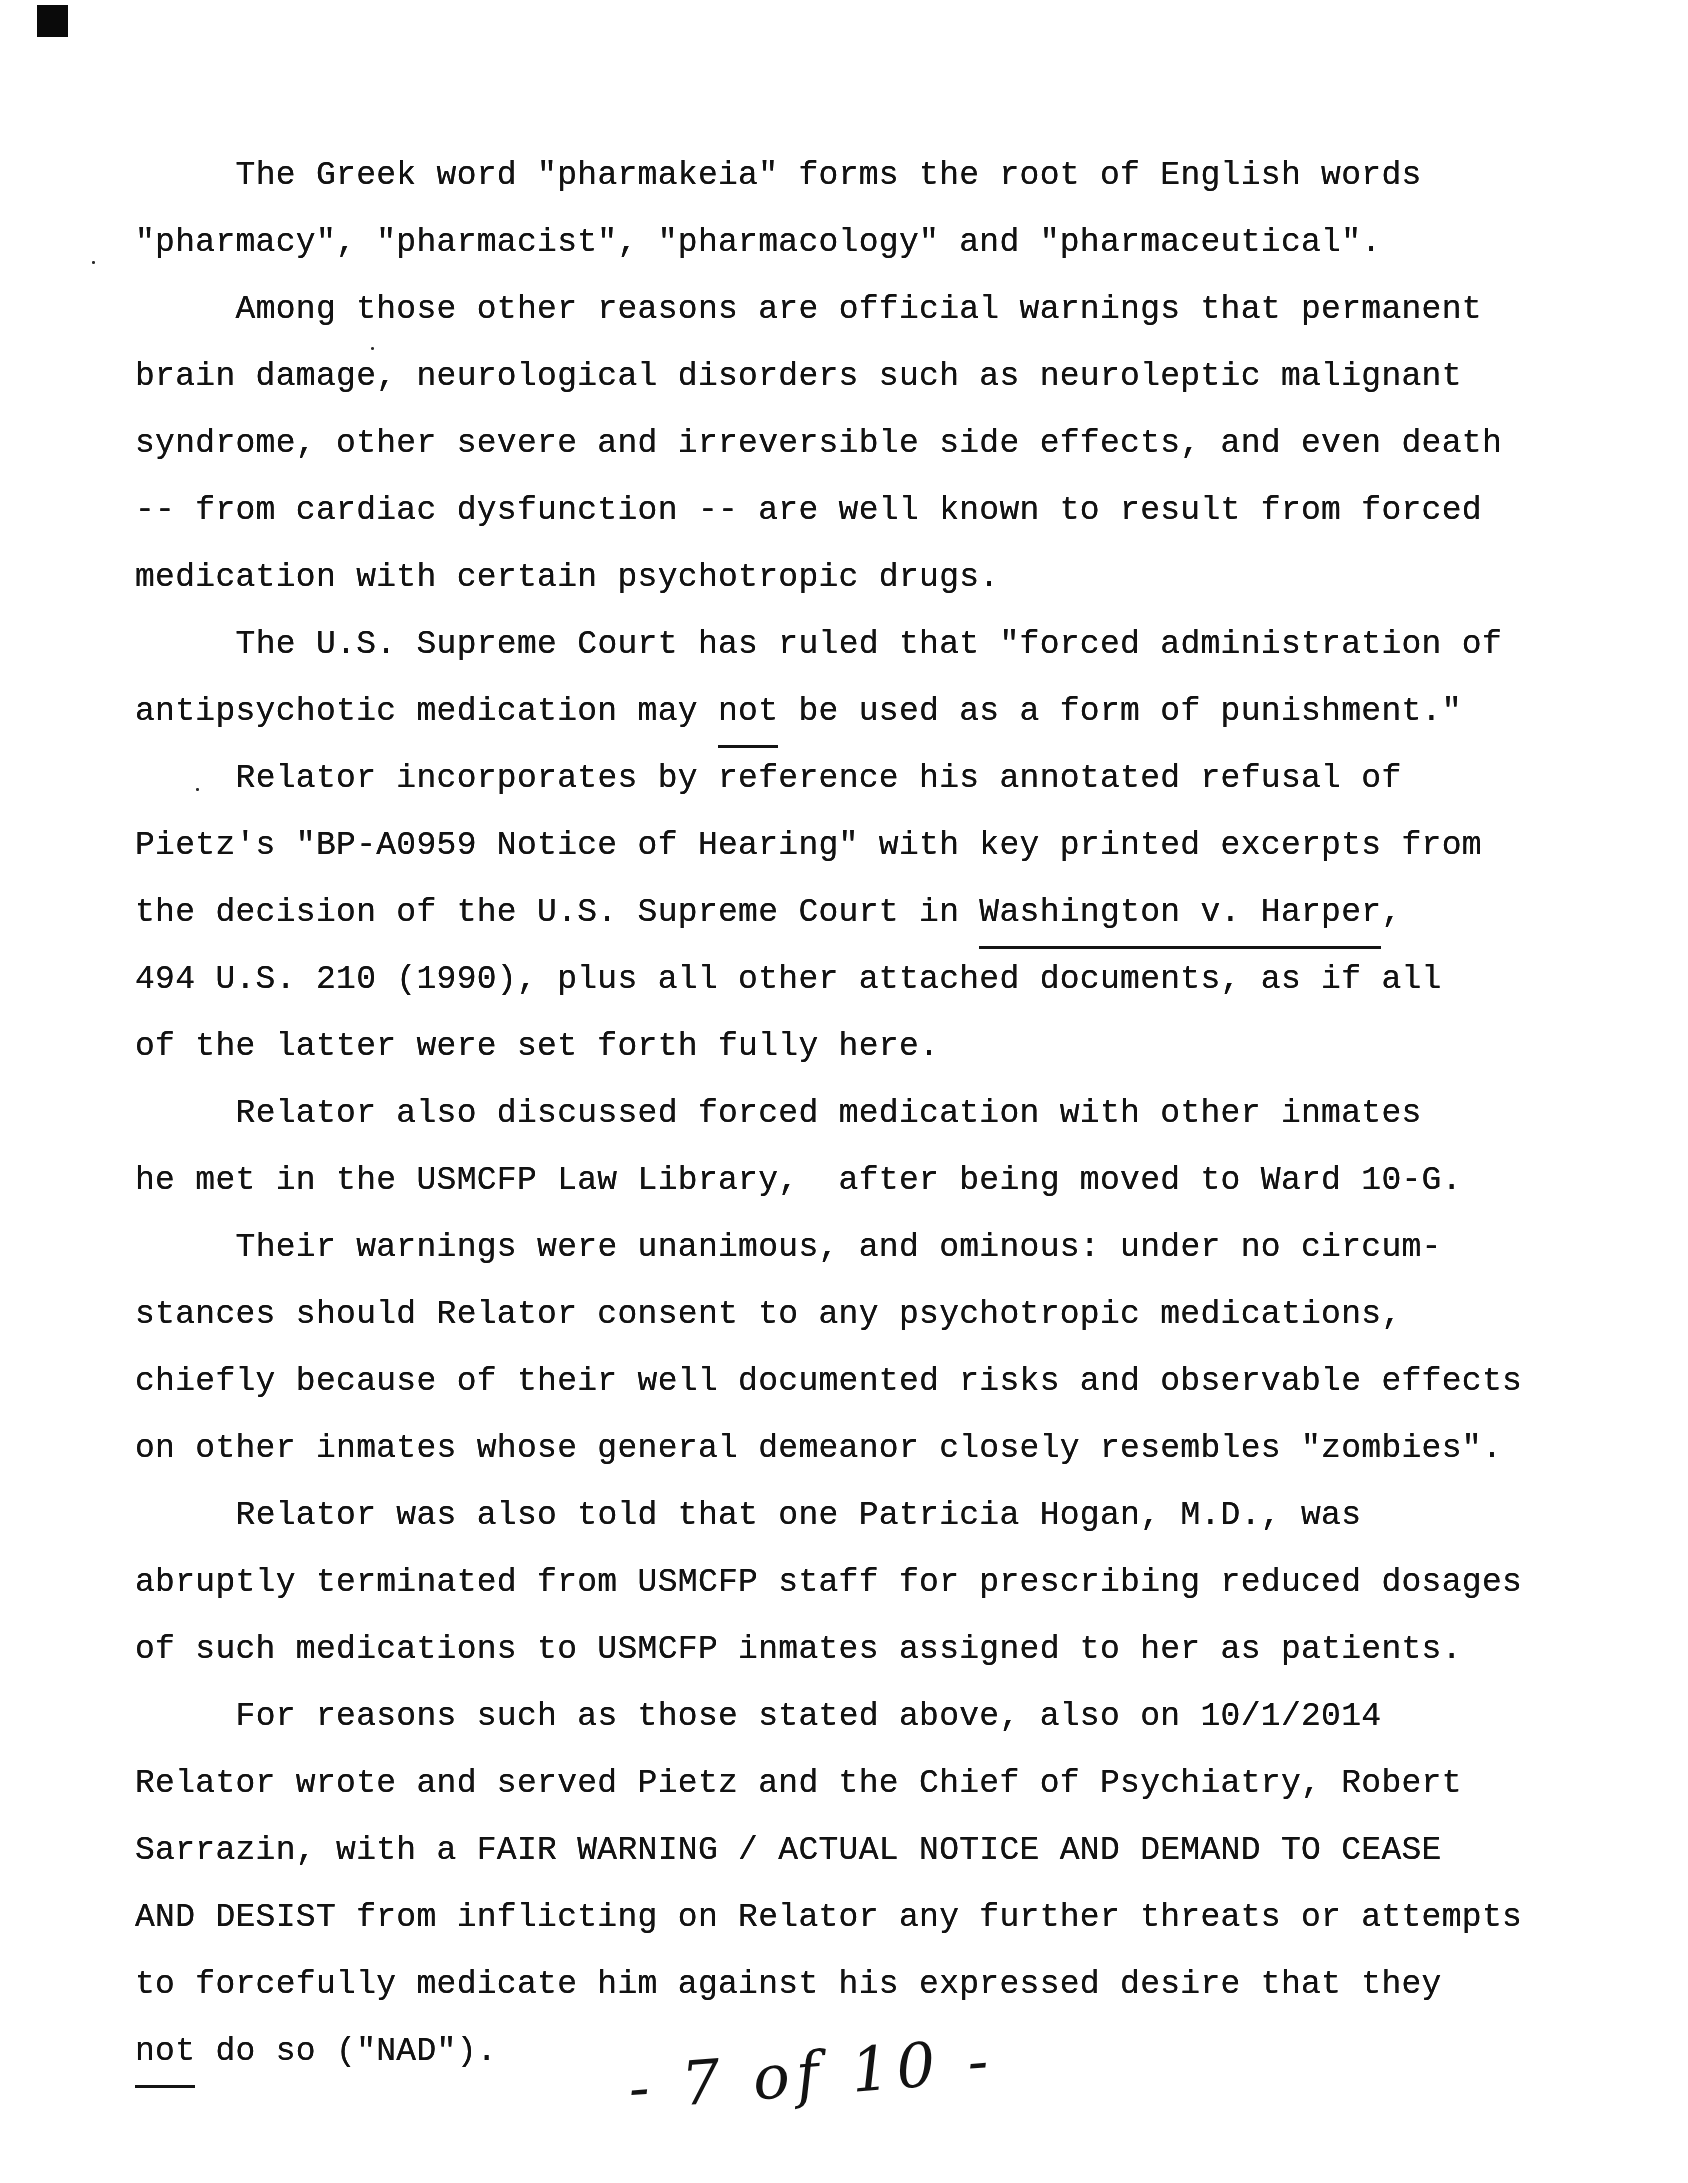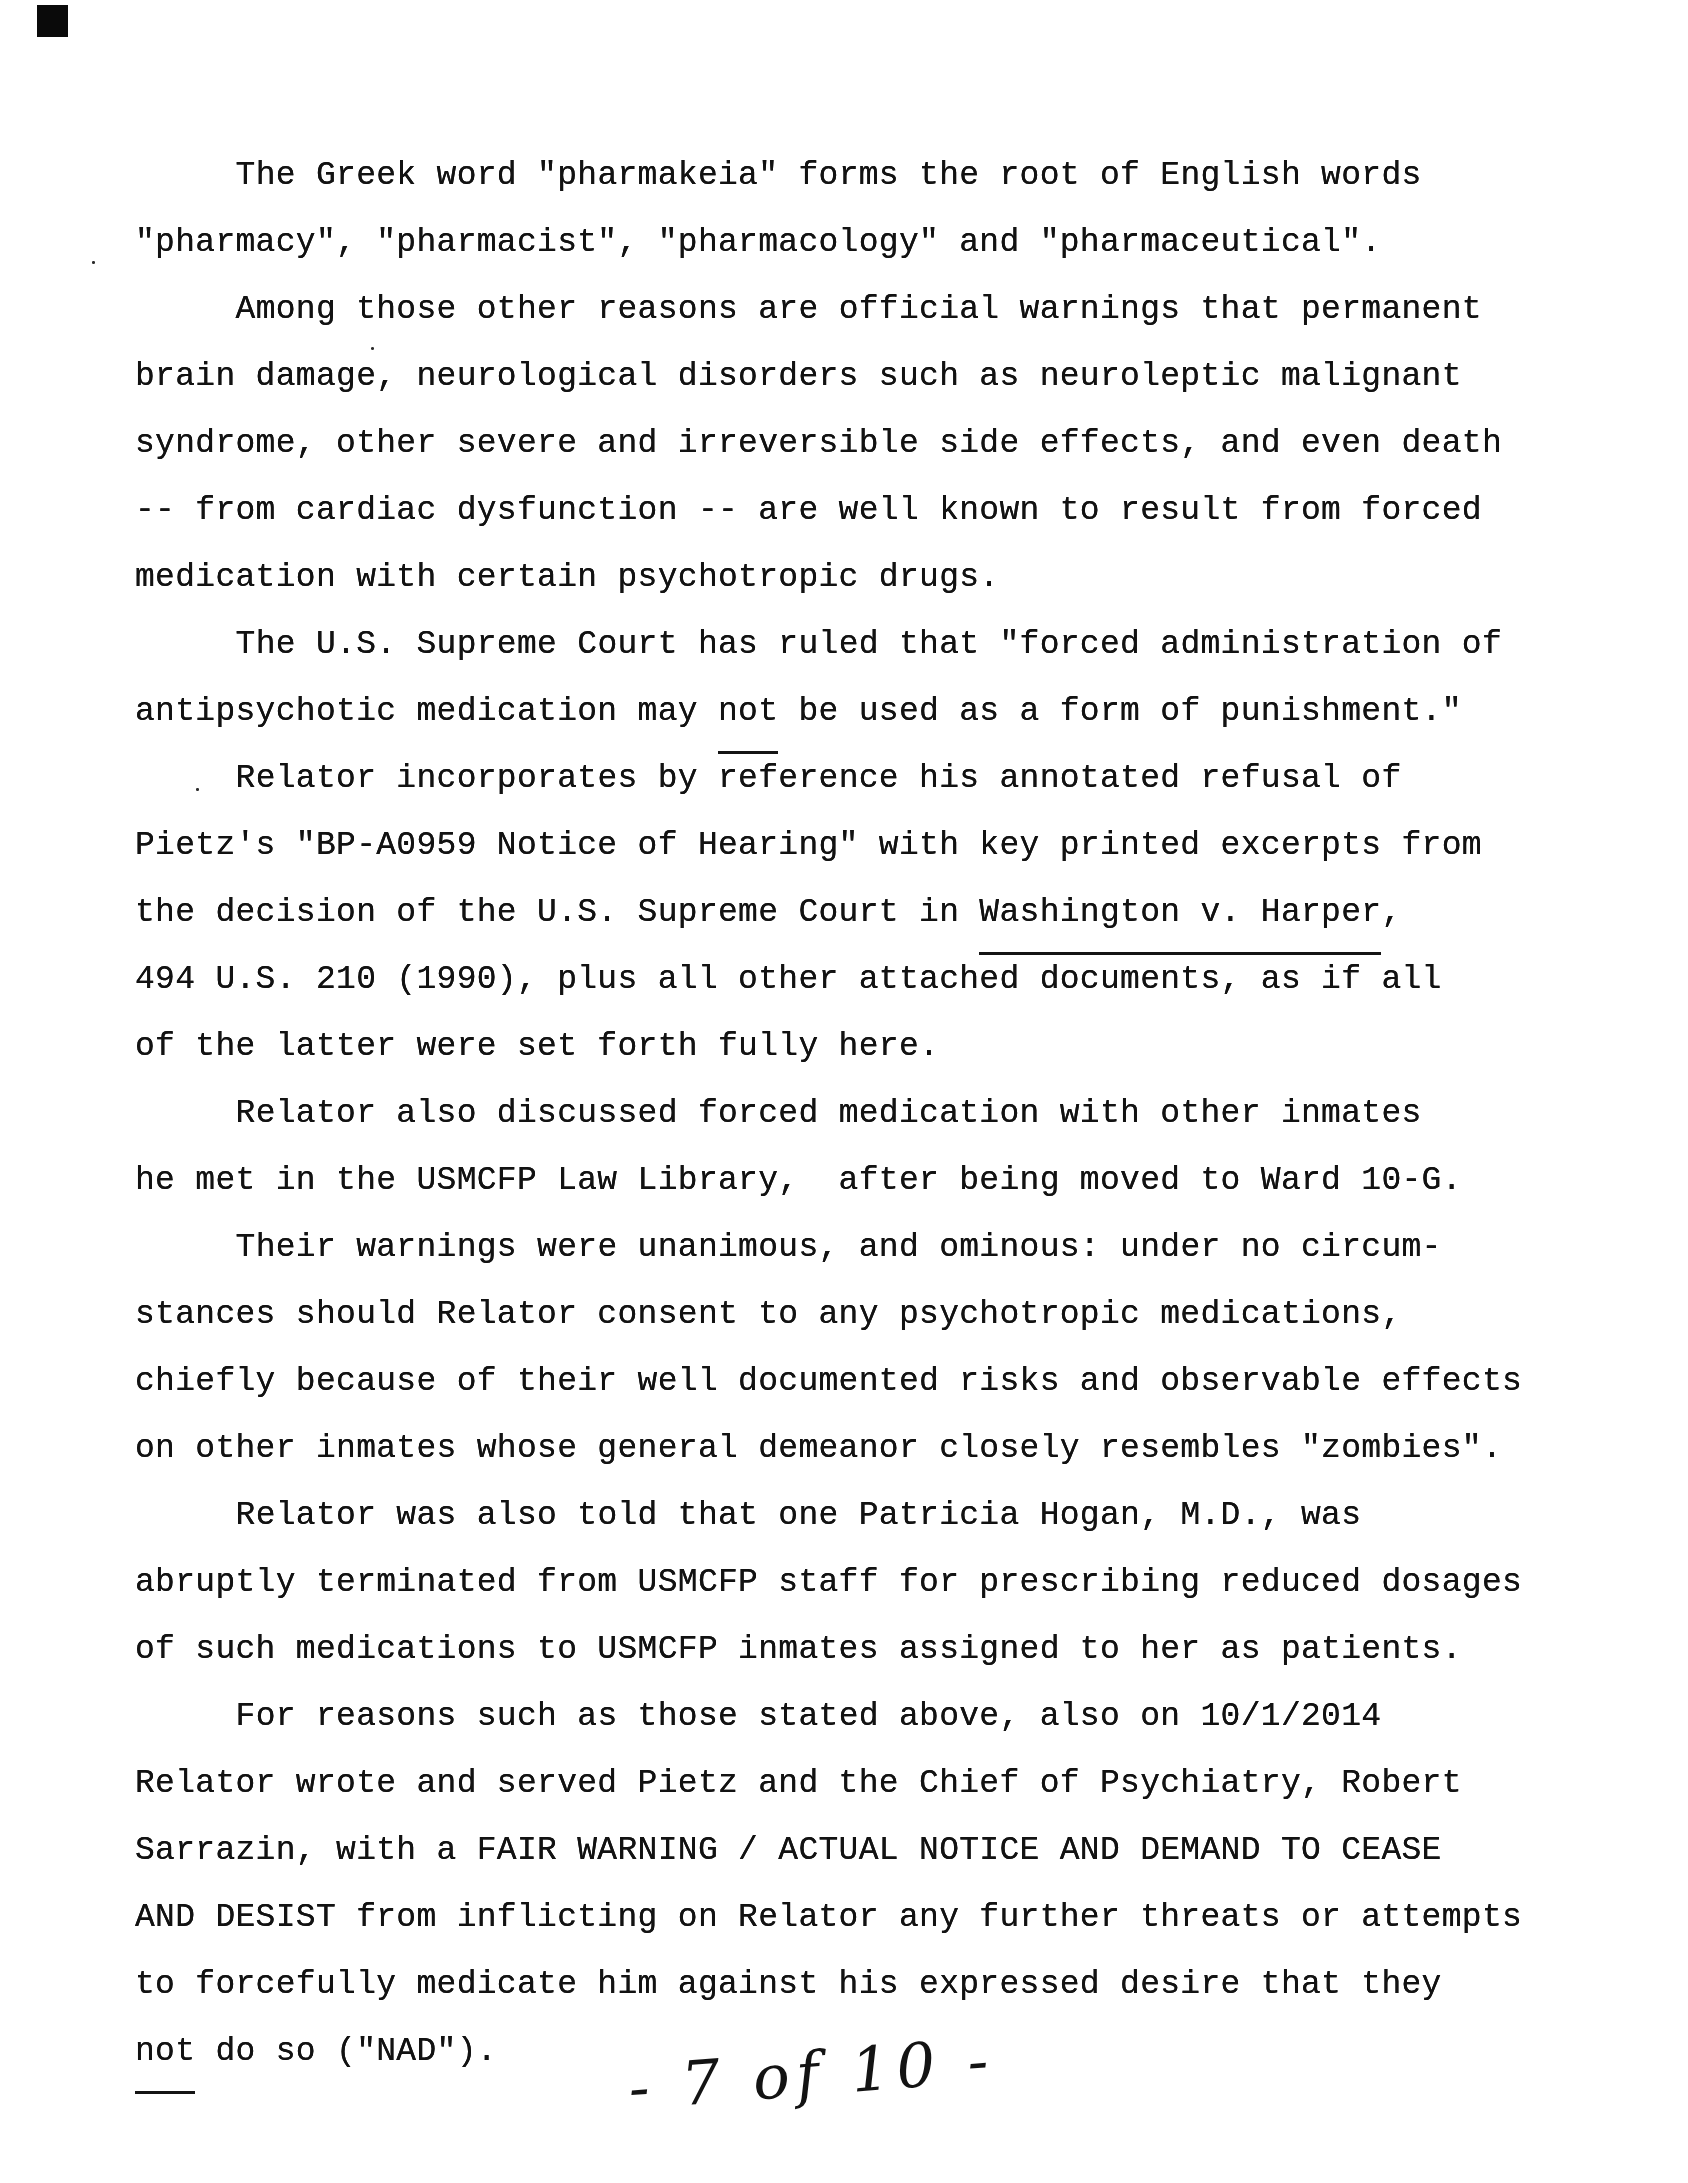--- a/index.html
+++ b/index.html
@@ -33,21 +33,21 @@
     letter-spacing: 0.3px;
     color: #121212;
     white-space: pre;
     text-shadow: 0 0 0.4px #121212;
   }
   .line {
     height: 67px;
   }
   .u {
     border-bottom: 3.3px solid #141414;
-    padding-bottom: 21px;
+    padding-bottom: 15px;
   }
   .footer-handwritten {
     position: absolute;
     left: 628px;
     top: 2038px;
     font-family: "DejaVu Serif", serif;
     font-style: italic;
     font-size: 61px;
     letter-spacing: 6.6px;
     color: #131313;

